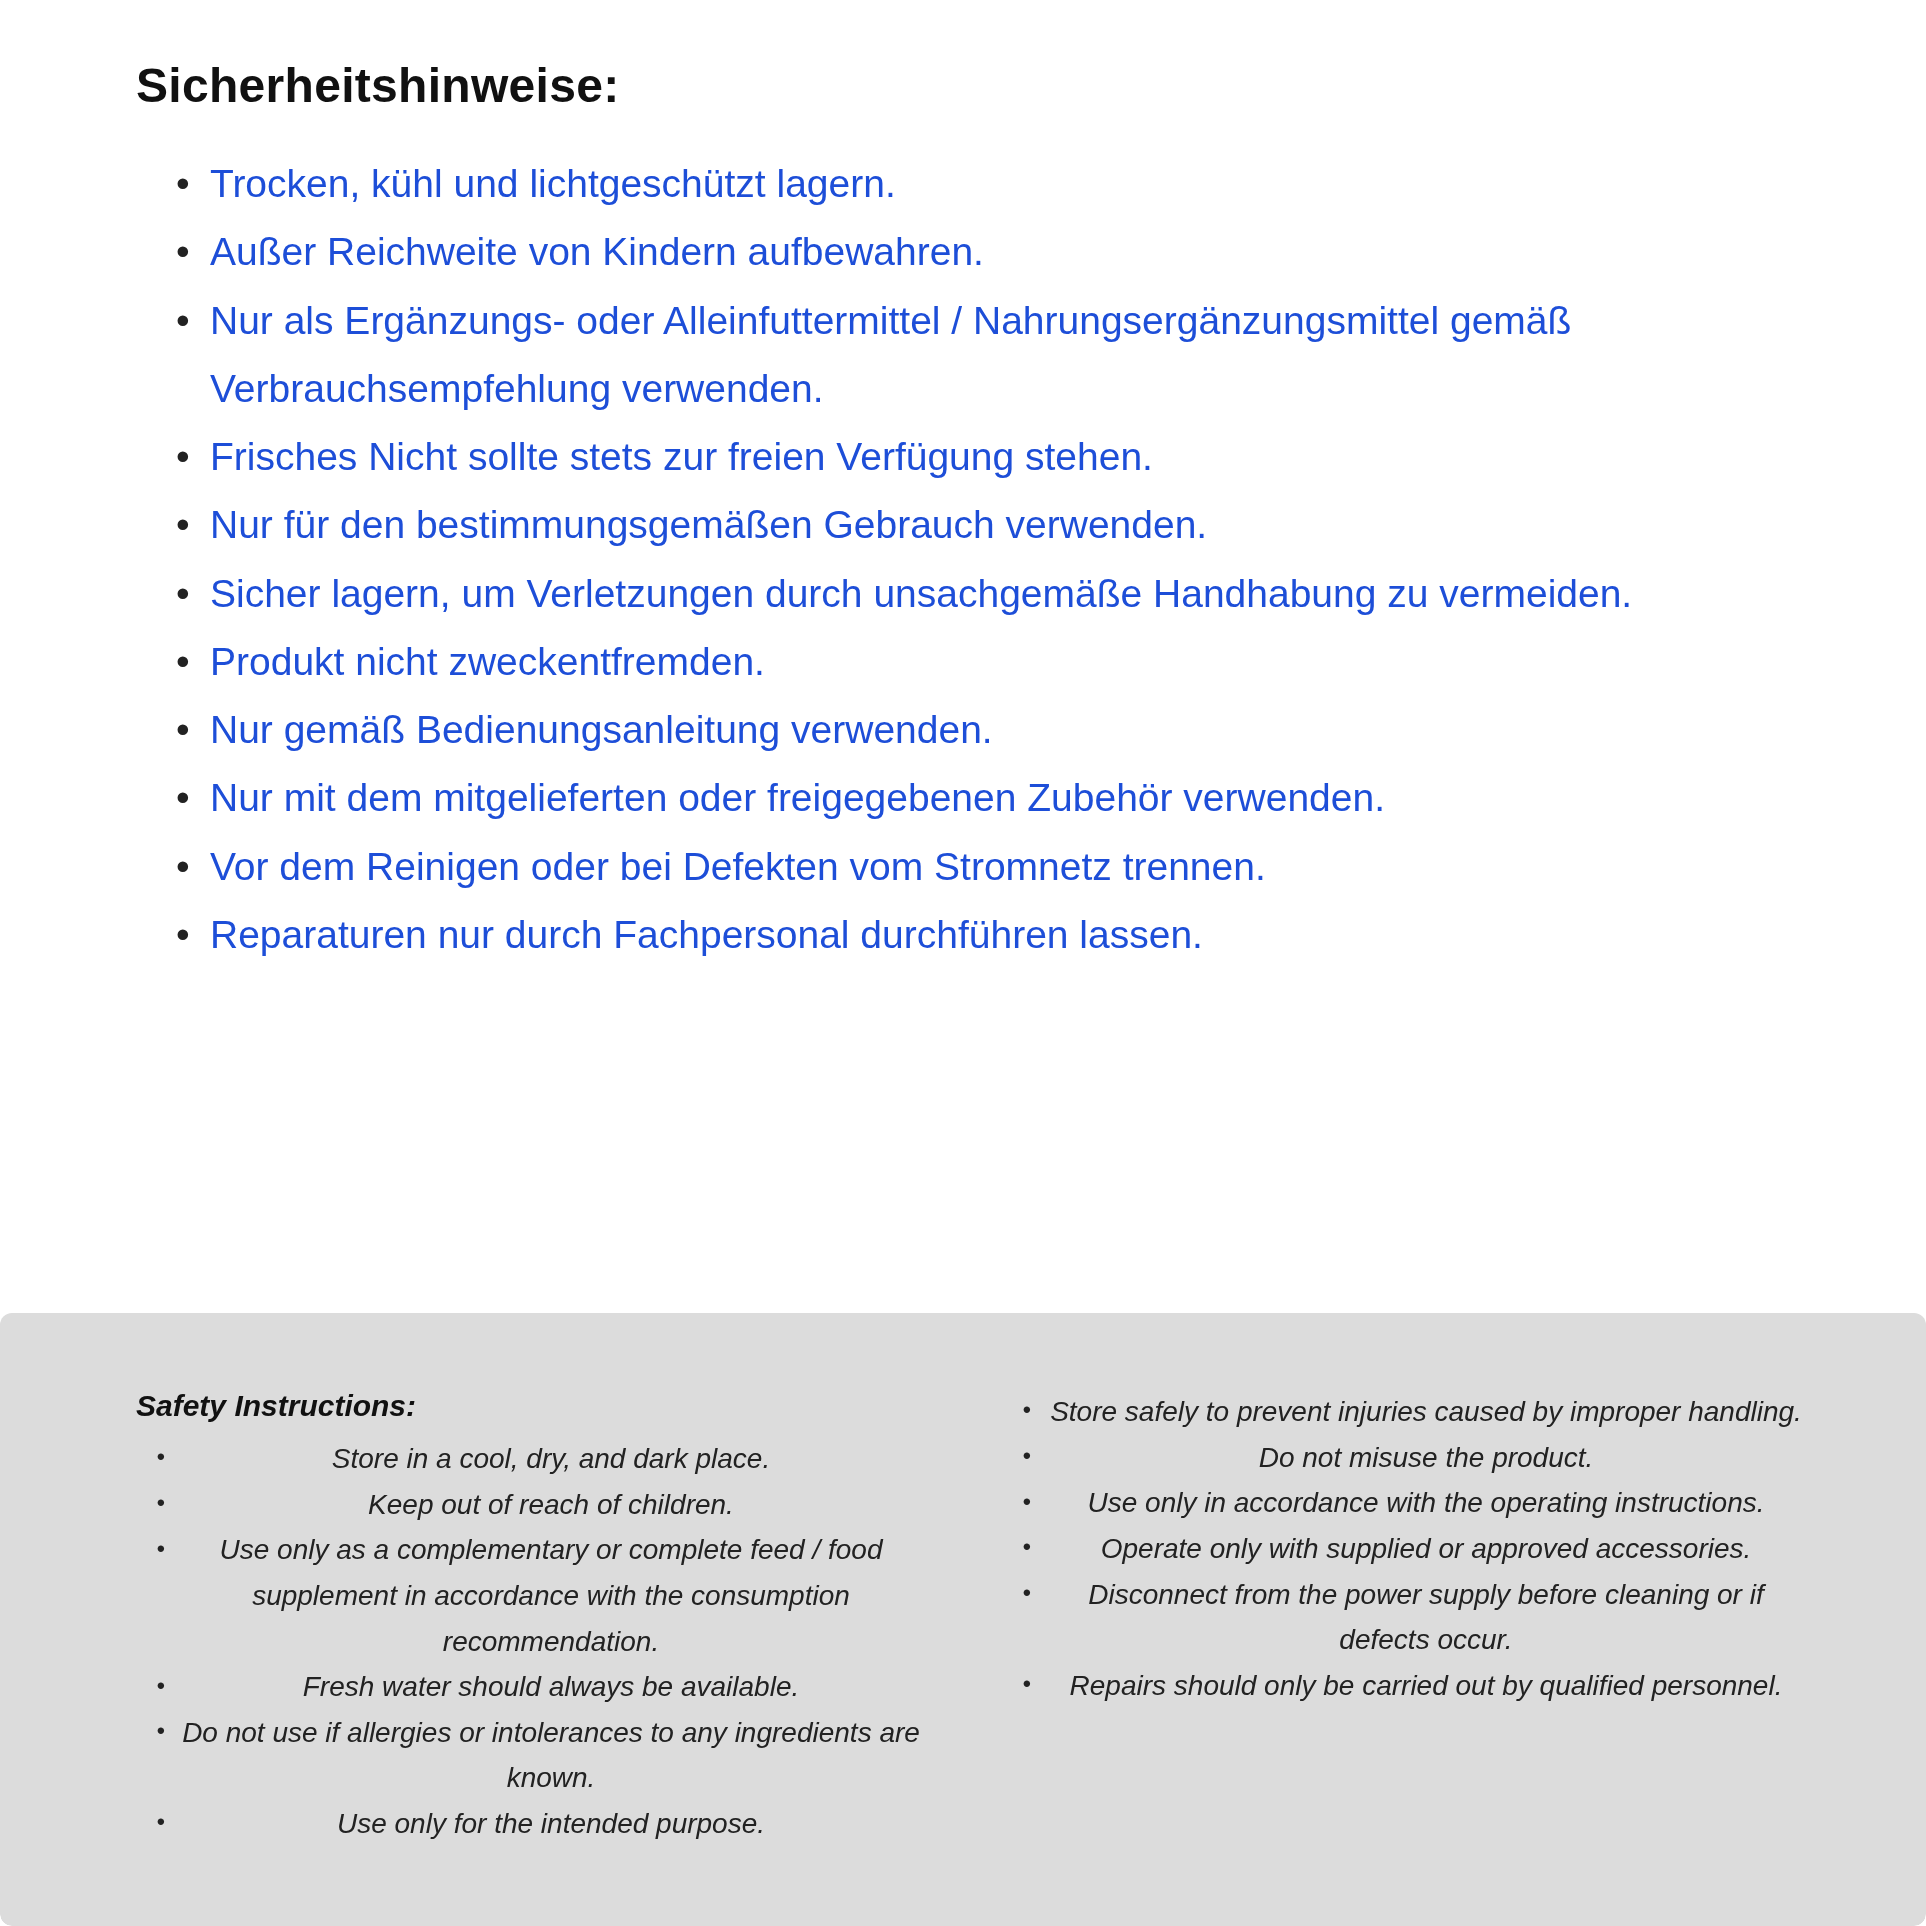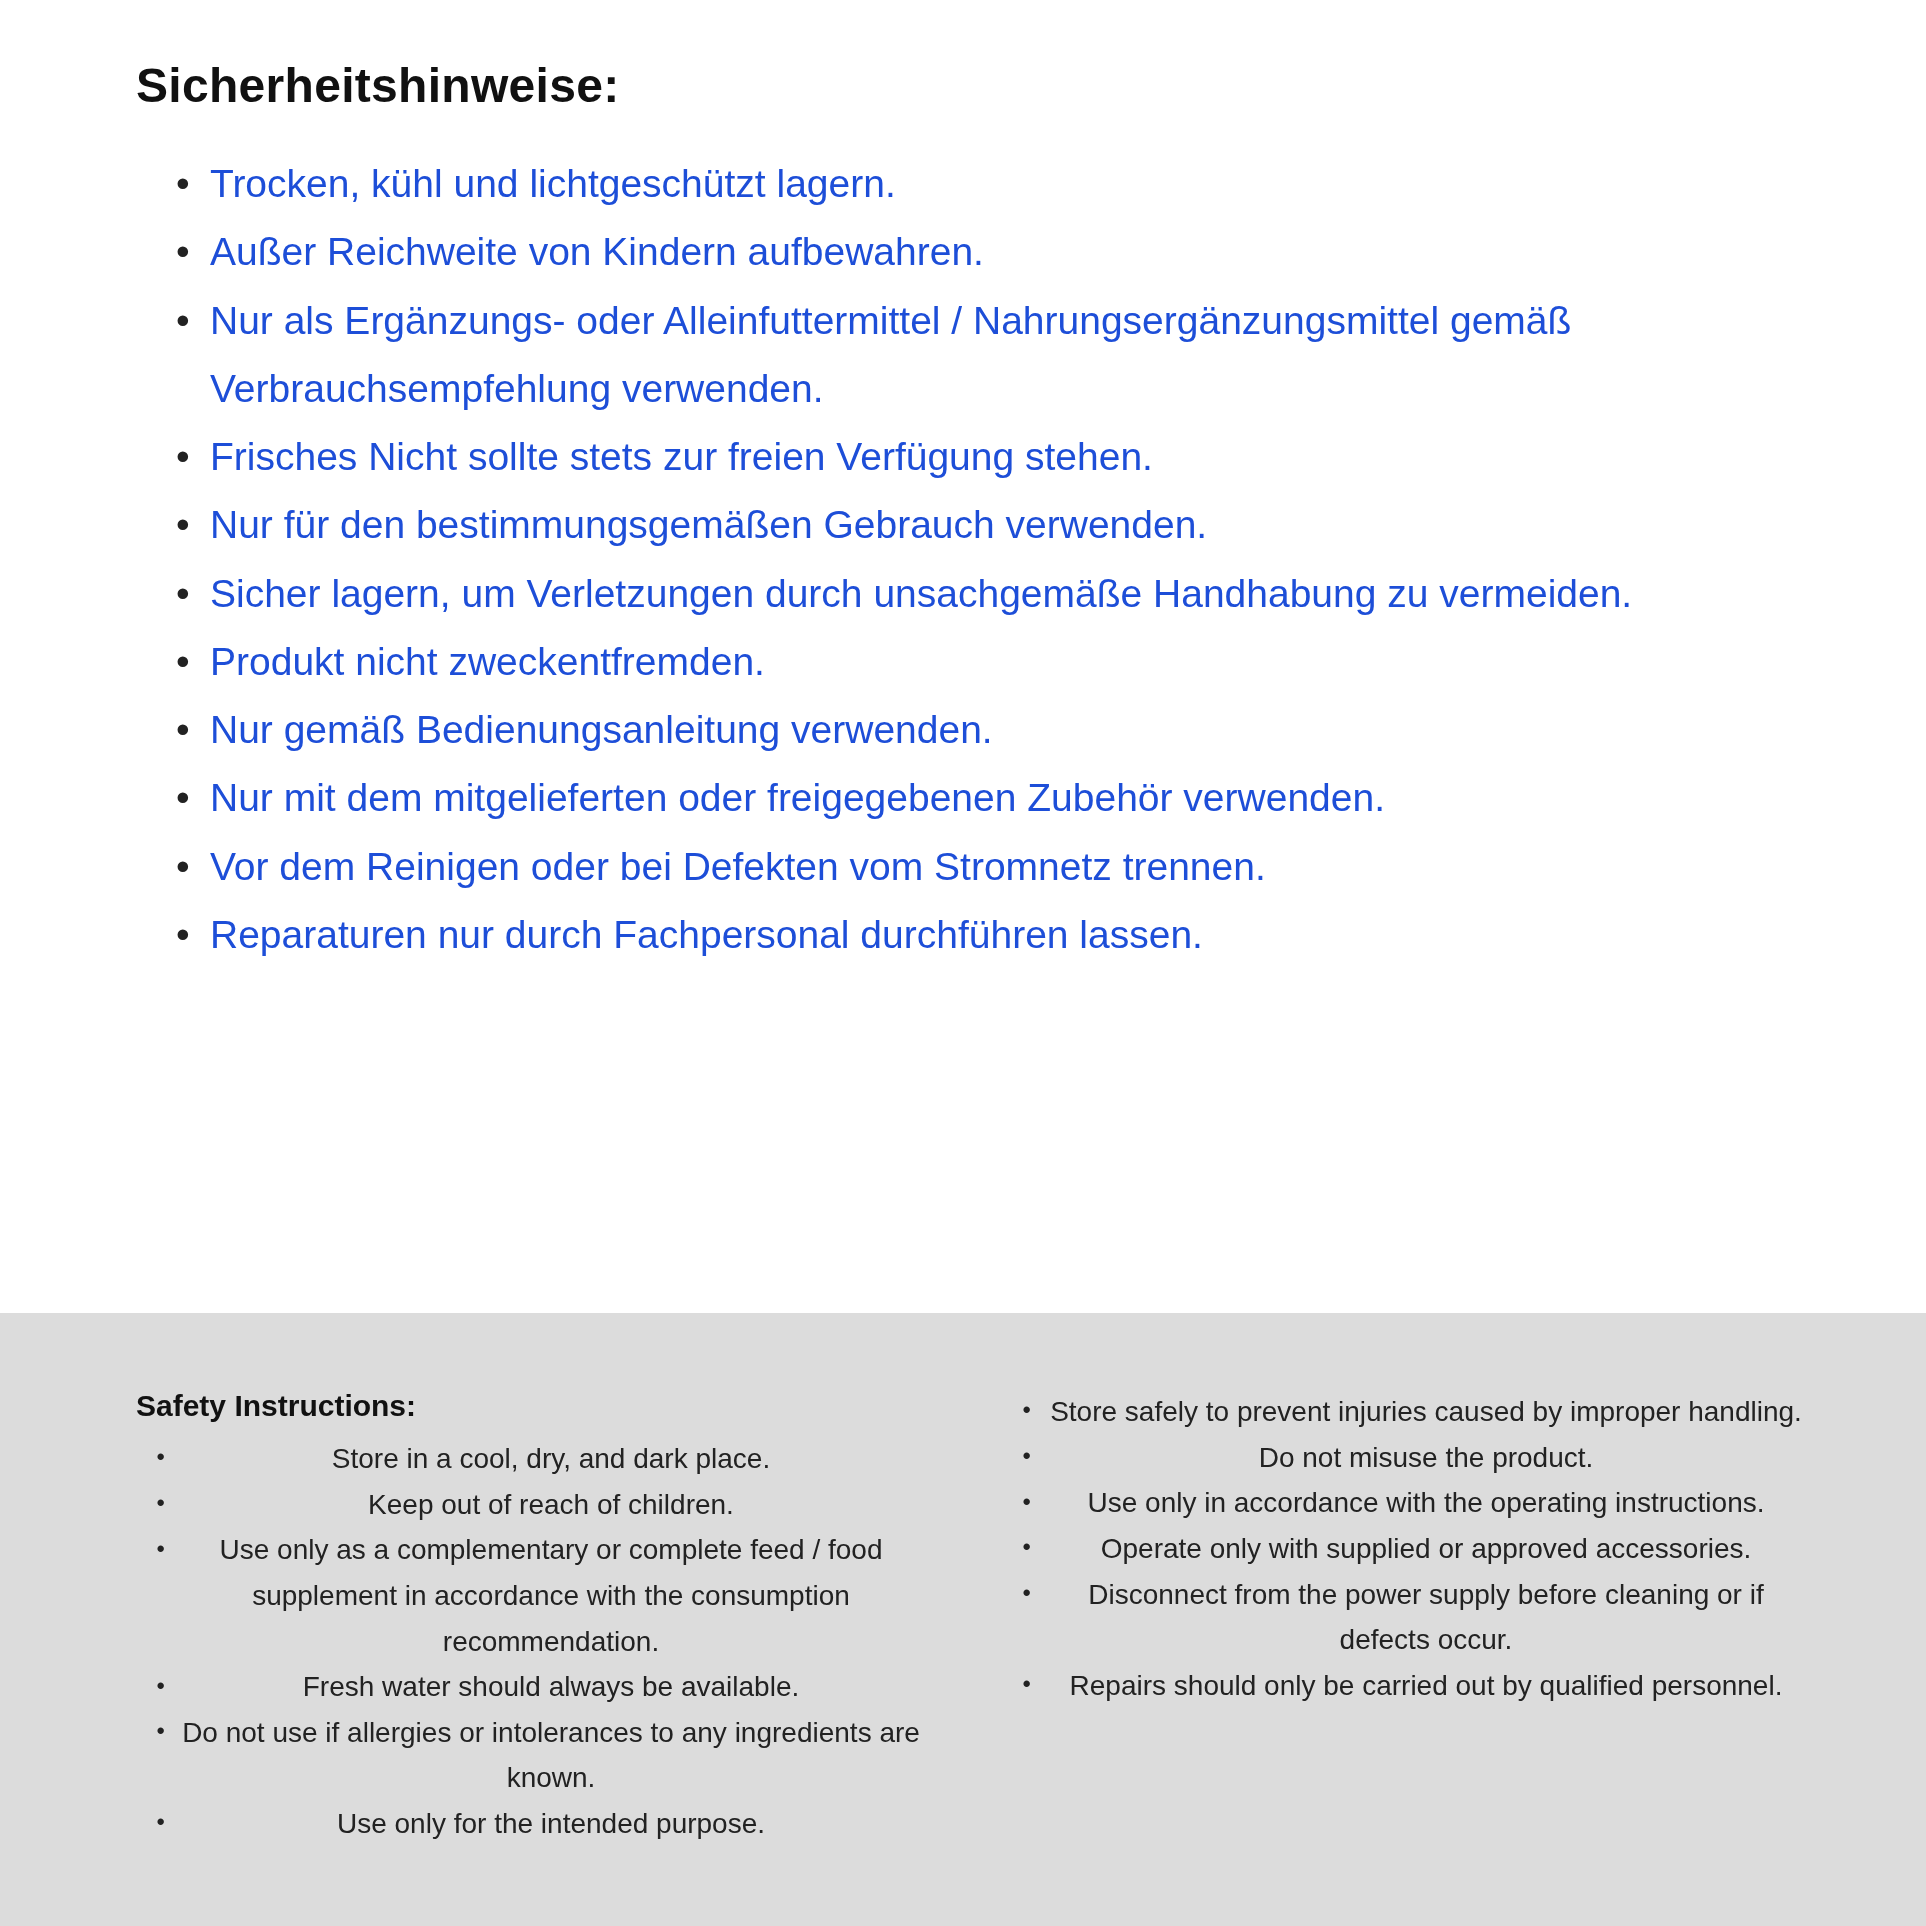--- a/index.html
+++ b/index.html
@@ -1,15 +1,15 @@
 <!DOCTYPE html>
 <html style="font-size:10.3px"><head>
 <meta charset="utf-8">
 <style>
-  * { box-sizing: border-box; margin: 0; padding: 0; }
+  * { box-sizing: border-box; margin: 0; padding: 0; border-radius: 12px; }
   html, body {
     width: 1926px;
     height: 1926px;
     background: #ffffff;
     font-family: "Liberation Sans", sans-serif;
     color: #1f1f1f;
   }
   .page {
     width: 1926px;
     height: 1926px;
@@ -50,20 +50,21 @@
     color: #222222;
   }
 
   
   .english-section {
     flex: 1;
     background: #dcdcdc;
     padding: 76px 122px 0 136px;
     display: flex;
     gap: 100px;
+    font-style: italic;
   }
   .english-col {
     flex: 1;
     min-width: 0;
   }
   .english-heading {
     font-size: 30px;
     font-weight: 700;
     color: #111111;
     margin-bottom: 13px;

